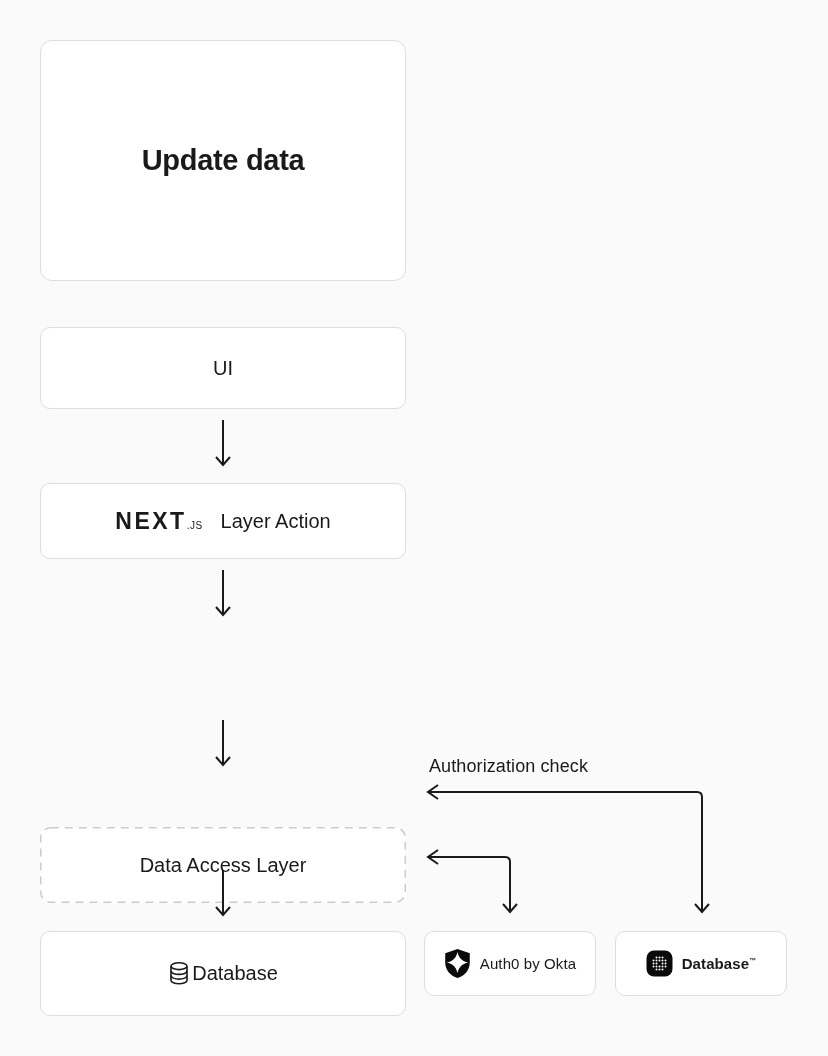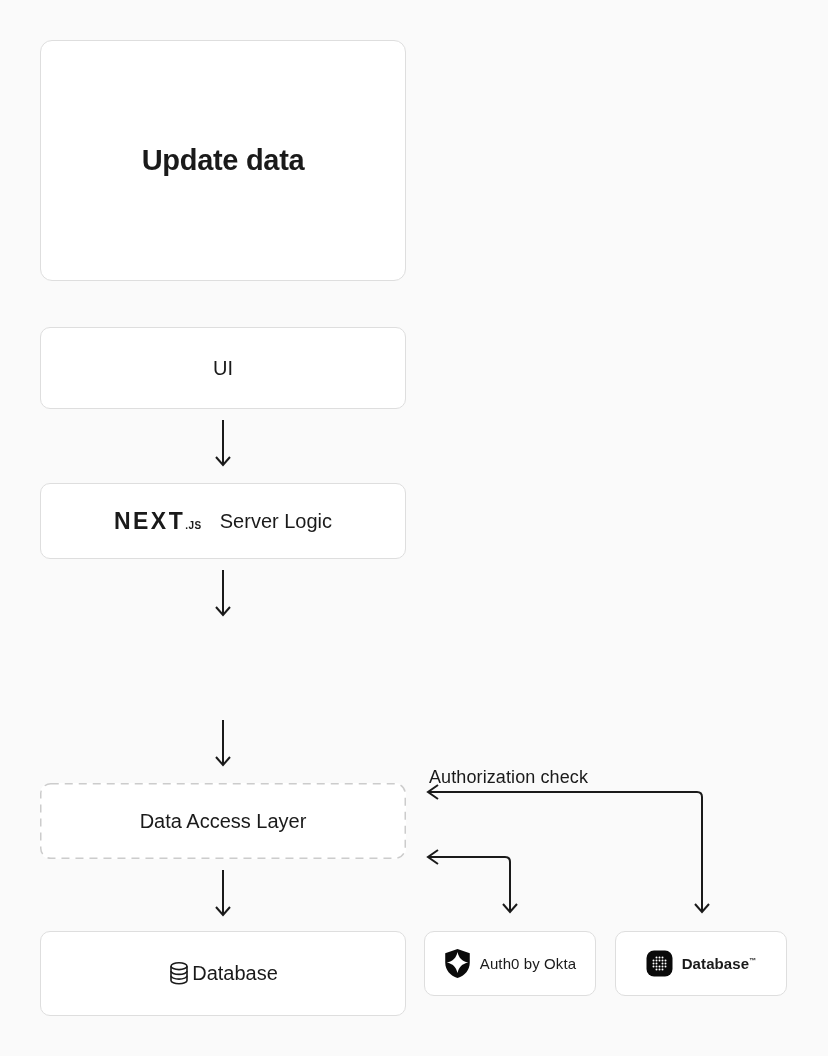--- a/index.html
+++ b/index.html
@@ -25,41 +25,41 @@
     border:1px solid var(--border-color);
     border-radius:12px;
     display:flex;align-items:center;justify-content:center;text-align:right;
   }
   .title-card{left:40px;top:40px;width:366px;height:241px;}
   .title-card .big-label{font-size:29px;font-weight:700;letter-spacing:-0.3px;}
   .node{left:40px;width:366px;height:76px;border-radius:10px;}
   .node-ui{top:327px;height:82px;}
   .node-server{top:483px;gap:18px;}
   .node-bll{top:633px;}
-  .node-dal{top:783px;border:none;background:var(--card-background);}
+  .node-dal{top:827px;border:none;background:var(--card-background);}
   .node-db{top:931px;height:85px;gap:2px;}
   .node-label{font-size:20px;font-weight:400;color:var(--text-color);}
   .dash-rect{position:absolute;inset:0;width:100%;height:100%;pointer-events:none;}
   .service-card{top:931px;width:172px;height:65px;border-radius:10px;gap:9px;}
   .service-auth0{left:424px;}
   .service-openfga{left:615px;}
   .service-label{font-size:15px;font-weight:400;letter-spacing:0.1px;}
   .service-label-bold{font-size:15px;font-weight:700;letter-spacing:0.1px;}
   .tm{font-size:7px;vertical-align:super;font-weight:700;}
   .next-logo{display:inline-flex;align-items:baseline;}
   .next-main{font-size:23px;font-weight:700;letter-spacing:2.5px;line-height:1;}
-  .next-sub{font-size:10px;font-weight:700;letter-spacing:0.5px;line-height:1;}
+  .next-sub{font-size:10px;font-weight:400;letter-spacing:0.5px;line-height:1;}
   .v-arrow{position:absolute;left:211px;width:24px;height:50px;}
   .overlay{position:absolute;left:0;top:0;width:828px;height:1056px;pointer-events:none;}
   .annotation{
     position:absolute;
     font-size:18px;font-weight:400;color:var(--text-color);
     letter-spacing:0.1px;
   }
-  .annotation-authz{left:429px;top:756px;margin-top:11px;}
+  .annotation-authz{left:429px;top:756px;}
   .annotation-authn{left:429px;top:821px;}
   .icon-flex{display:inline-flex;align-items:center;}
 </style>
 </head>
 <body>
 
 <div class="canvas">
 
   <div class="card title-card">
     <span class="big-label">Update data</span>
@@ -74,21 +74,21 @@
       <line x1="12" y1="0" x2="12" y2="44"></line>
       <path d="M5 37 L12 45 L19 37"></path>
     </g>
   </svg>
 
   <div class="card node node-server">
     <span class="next-logo">
         <span class="next-main">NEXT</span>
         <span class="next-sub">.JS</span>
       </span>
-    <span class="node-label">Server Logic</span>
+    <span class="node-label">Layer Action</span>
   </div>
 
   <svg class="v-arrow" style="top:570px" viewBox="0 0 24 50">
     <g stroke="#1a1a1a" stroke-width="2" fill="none">
       <line x1="12" y1="0" x2="12" y2="44"></line>
       <path d="M5 37 L12 45 L19 37"></path>
     </g>
   </svg>
 
 

